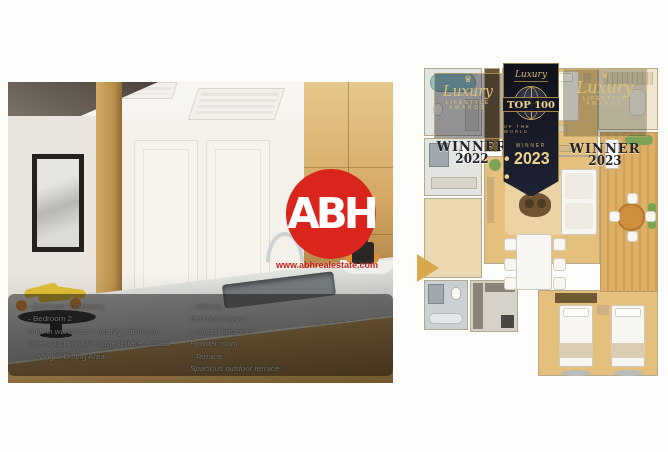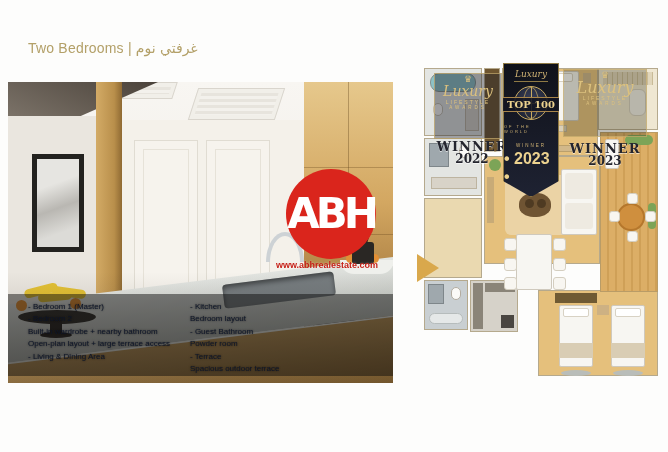--- a/index.html
+++ b/index.html
@@ -52,21 +52,21 @@
   .bottom-shade{left:0;top:190px;width:385px;height:111px;
                 background:linear-gradient(180deg,rgba(40,32,24,0) 0%,rgba(40,32,24,.3) 100%);}
   
   .abh-circle{left:278px;top:87px;width:90px;height:90px;border-radius:50%;background:#da251c;
               display:flex;align-items:center;justify-content:center;}
   .abh-letters{font-family:"DejaVu Sans",sans-serif;font-weight:bold;font-size:42px;color:#ffffff;
                letter-spacing:-4px;line-height:1;}
   .abh-url{left:252px;top:178px;width:134px;text-align:center;font-size:9px;font-weight:bold;color:#c51f16;
            text-shadow:0 0 2px rgba(255,255,255,.5);}
   
-  .overlay{left:0;top:212px;width:385px;height:82px;background:rgba(10,10,10,.48);color:#0f172a;}
+  .overlay{left:0;top:212px;width:385px;height:82px;background:rgba(10,10,10,.48);color:#737373;border-radius:6px;}
   .fcol{position:absolute;top:7px;font-size:8px;line-height:12.4px;white-space:nowrap;
         text-shadow:0 0 2px rgba(0,0,0,.7);}
 
   
   .plan{left:420px;top:64px;width:240px;height:312px;}
   .room{position:absolute;border:1px solid #b5a98d;box-sizing:border-box;}
   .wood{background:#e5c07c;}
   .wood2{background:#ead9b0;}
   .gray{background:#c9cfd2;}
   .tile{background:#e3e5e2;}
@@ -112,25 +112,20 @@
   .rb-year{font-size:16px;font-weight:bold;color:#ecd28f;margin-top:2px;}
   .entry-arrow{position:absolute;left:-3px;top:190px;width:0;height:0;z-index:5;
                border-top:14px solid transparent;border-bottom:14px solid transparent;
                border-left:22px solid #d9a84c;}
 </style>
 </head>
 <body>
 
 <div class="canvas">
 
-  <div class="a page-title">
-    <span>Two Bedrooms</span>
-    <span>|</span>
-    <span class="ar">غرفتي نوم</span>
-  </div>
 
   <div class="a photo">
     <div class="a ceiling"></div>
     <div class="a vent" style="left:185px;top:6px;width:85px;height:30px;">
         <div class="grille"></div>
       </div>
     <div class="a vent" style="left:95px;top:0;width:70px;height:15px;">
         <div class="grille"></div>
       </div>
     <div class="a soffit"></div>
@@ -178,21 +173,21 @@
     </div>
 
     <div class="a overlay">
       <div class="fcol" style="left:20px;">
         <div>- Bedroom 1 (Master)</div>
         <div>- Bedroom 2</div>
         <div>Built-in wardrobe + nearby bathroom</div>
         <div>Open-plan layout + large terrace access</div>
         <div>- Living &amp; Dining Area</div>
       </div>
-      <div class="fcol" style="left:182px;">
+      <div class="fcol" style="left:182px;font-style:italic;">
         <div>- Kitchen</div>
         <div>Bedroom layout</div>
         <div>- Guest Bathroom</div>
         <div>Powder room</div>
         <div>- Terrace</div>
         <div>Spacious outdoor terrace</div>
       </div>
     </div>
   </div>
 

